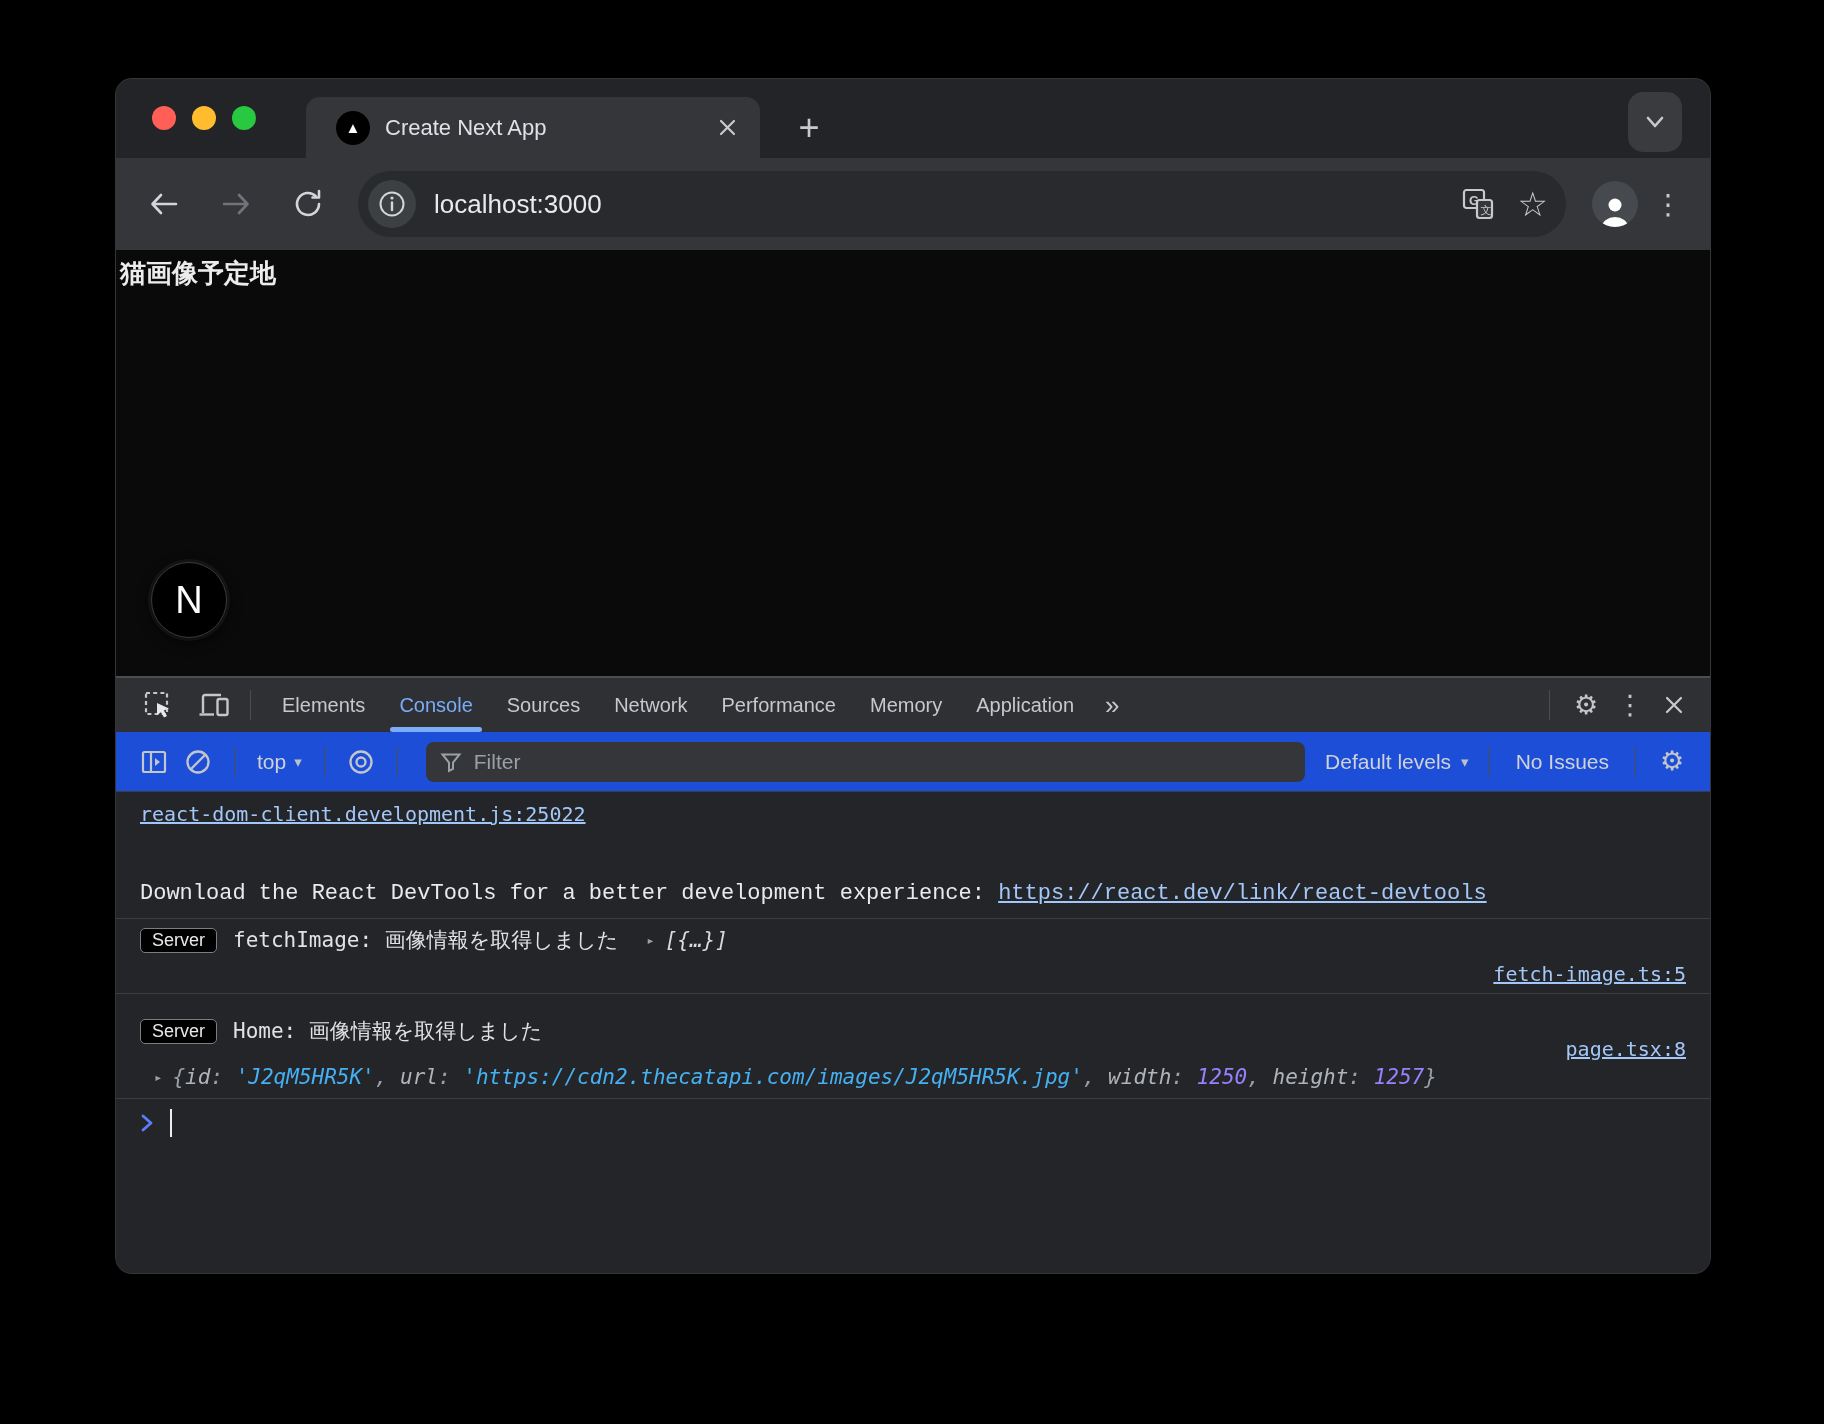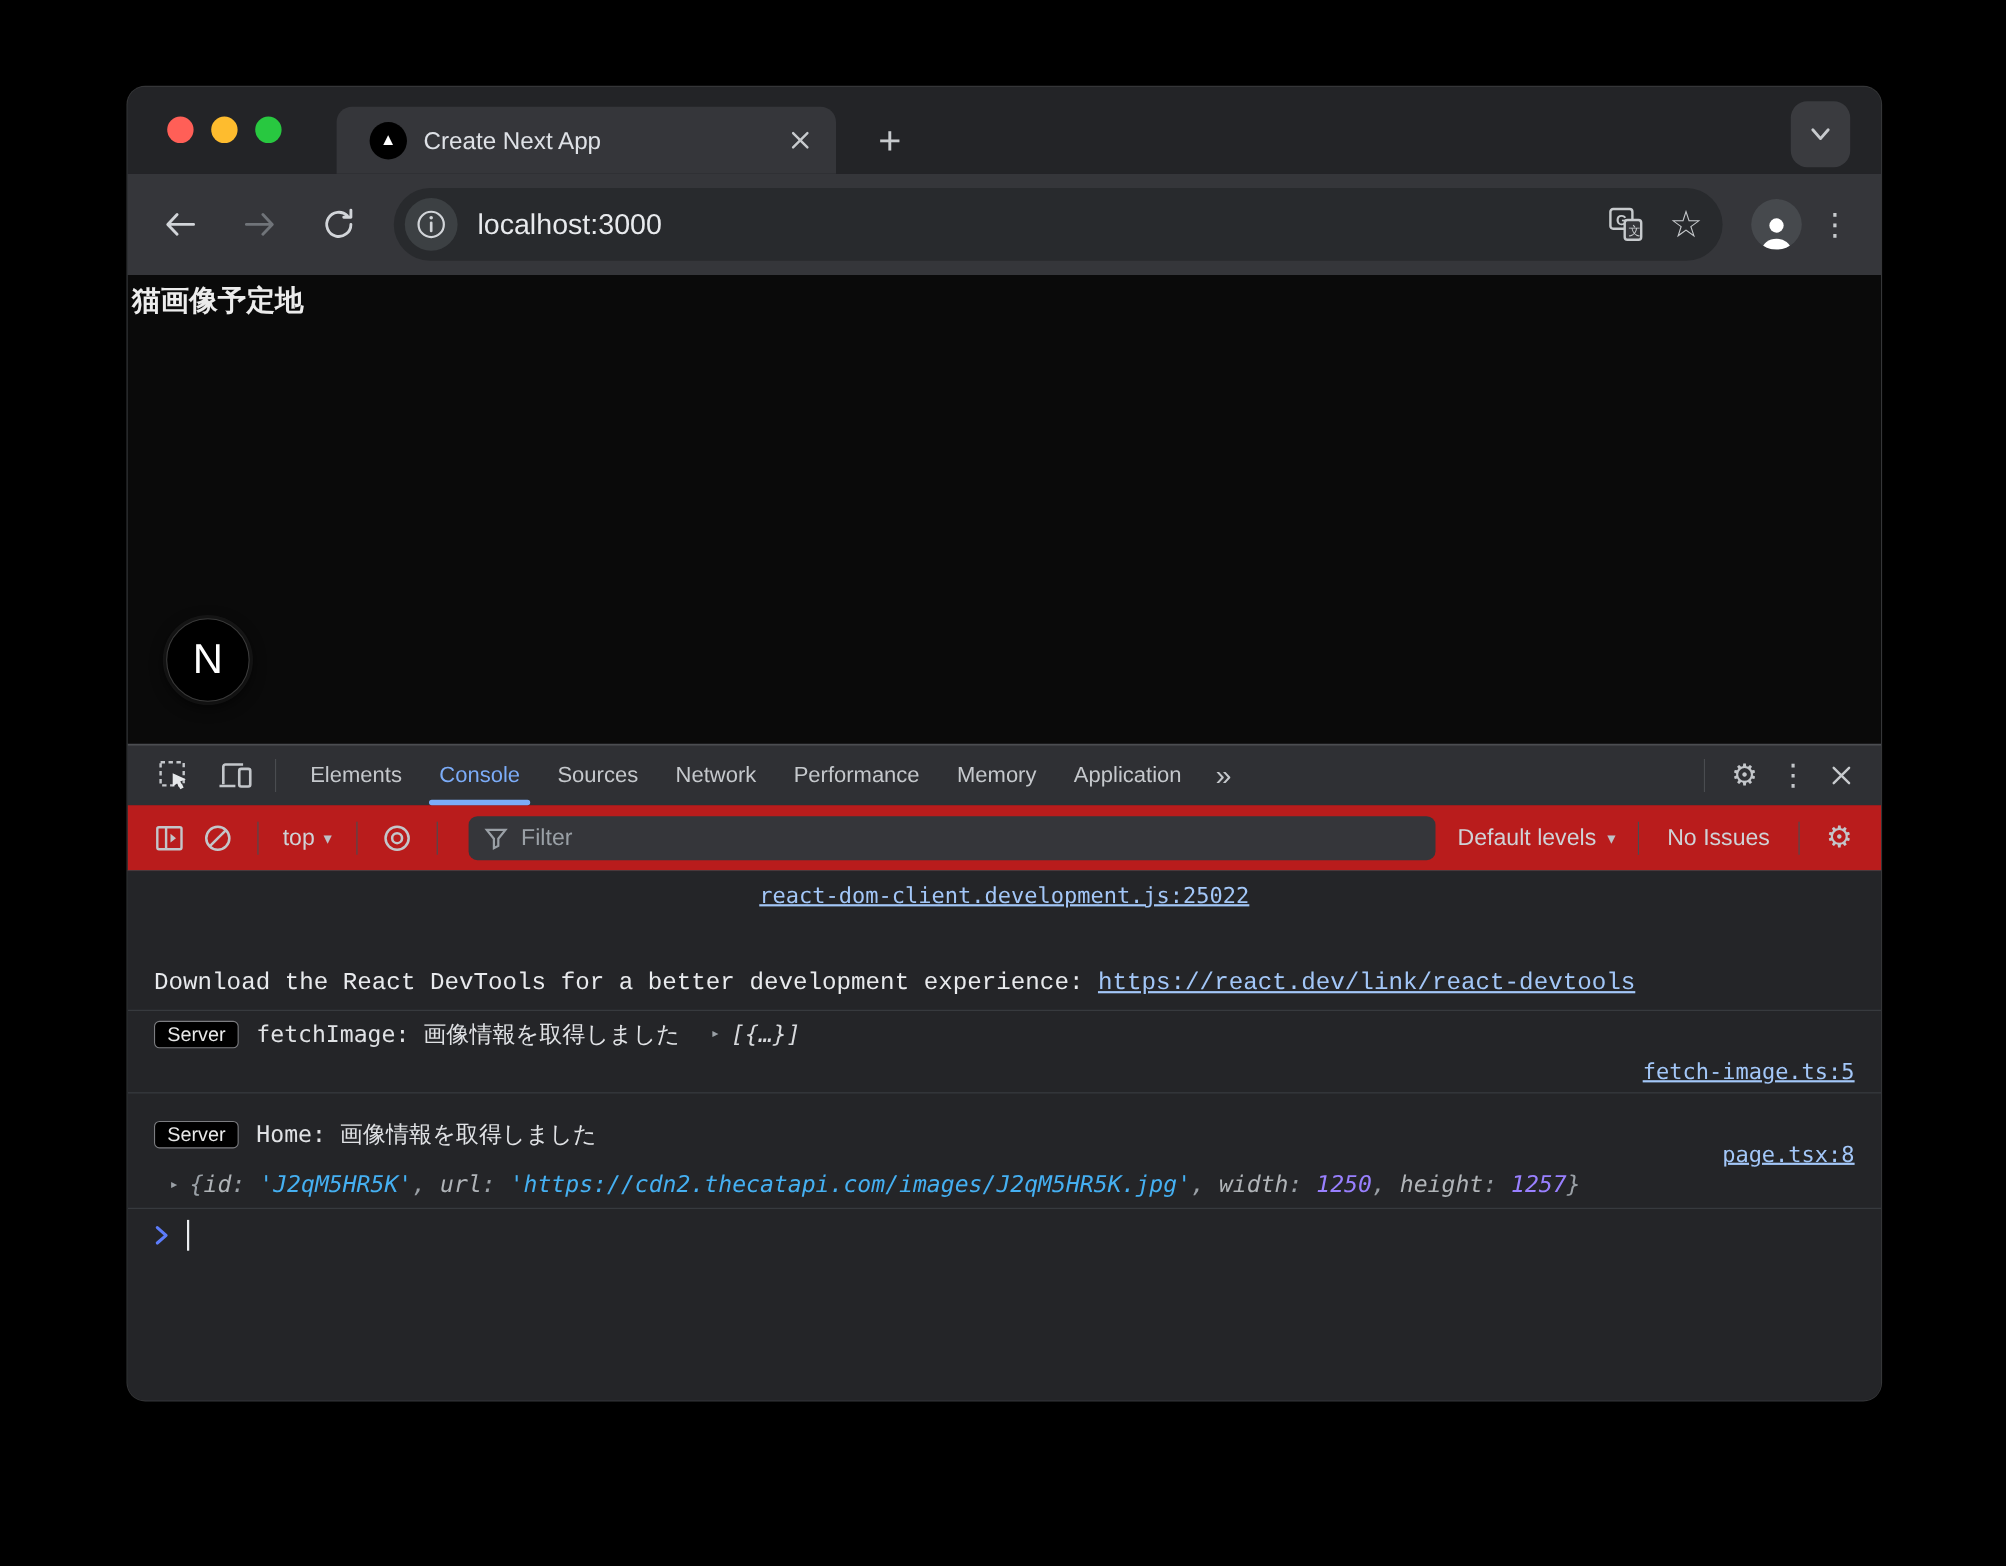--- a/index.html
+++ b/index.html
@@ -48,21 +48,21 @@
   .vsep{width:1px;height:30px;background:#4a4c50;margin:0 14px;flex:none;}
   .dt-tab{position:relative;height:54px;display:flex;align-items:center;padding:0 17px;color:#c5c8cc;
           font-size:20px;white-space:nowrap;}
   .dt-tab.active{color:#7cacf8;}
   .dt-tab.active::after{content:"";position:absolute;left:8px;right:8px;bottom:0;height:5px;
           border-radius:5px;background:#7cacf8;}
   .dt-more{color:#c5c8cc;font-size:26px;padding:0 14px;}
   .dt-right{margin-left:auto;display:flex;align-items:center;}
   .glyph{color:#c3c6ca;font-size:27px;line-height:1;}
   
-  .dt-toolbar{height:59px;background:#b91c1c;border-bottom:1px solid #3c3d41;display:flex;align-items:center;
+  .dt-toolbar{height:59px;background:#1d4ed8;border-bottom:1px solid #3c3d41;display:flex;align-items:center;
               padding:0 16px;flex:none;}
   .ctx{display:flex;align-items:center;gap:8px;color:#cfd2d6;font-size:21px;padding:0 8px;}
   .dd-arrow{font-size:15px;color:#bdc1c6;}
   .filterbox{flex:1;height:40px;background:#35363a;border-radius:8px;margin:0 14px;display:flex;
              align-items:center;gap:12px;padding:0 14px;color:#9aa0a6;font-size:21px;min-width:0;}
   .lvl{display:flex;align-items:center;gap:10px;color:#cfd2d6;font-size:21px;white-space:nowrap;padding:0 6px;}
   .noissues{color:#cfd2d6;font-size:21px;white-space:nowrap;padding:0 12px;}
   
   .dt-console{flex:1;background:#242528;font-family:"DejaVu Sans Mono",monospace;font-size:21px;
               color:#e0e2e5;overflow:hidden;}
@@ -261,21 +261,21 @@
         <div class="noissues">No Issues</div>
         <div class="vsep"></div>
         <div class="dt-iconbtn">
           <span class="glyph">⚙</span>
         </div>
       </div>
 
       <div class="dt-console">
 
         <div class="row block">
-          <div style="text-align:center;line-height:30px;">
+          <div style="text-align:left;line-height:30px;">
             <a class="lnk src" style="margin:0">react-dom-client.development.js:25022</a>
           </div>
           <div class="sans" style="line-height:34px;">
             <span>Download the React DevTools for a better development experience:</span>
             <a class="lnk">https://react.dev/link/react-devtools</a>
           </div>
         </div>
 
         <div class="row">
           <div class="msg">

